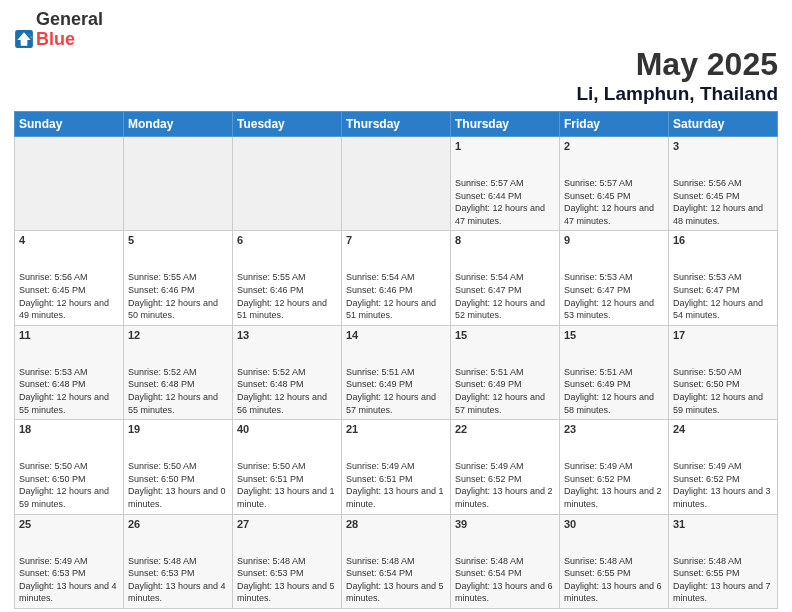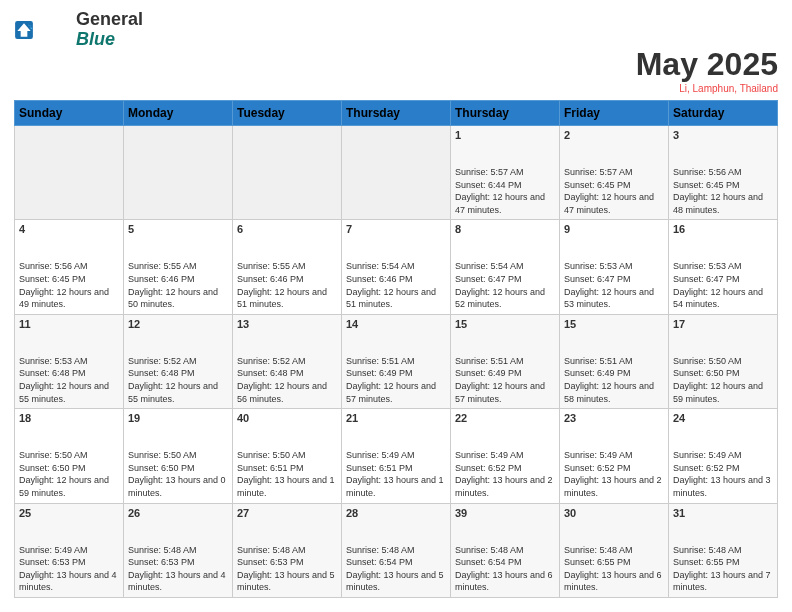--- a/index.html
+++ b/index.html
@@ -16,66 +16,65 @@
       padding: 10px 14px;
     }
     .header {
       display: flex;
       justify-content: space-between;
       align-items: flex-start;
       margin-bottom: 6px;
     }
     .logo {
       display: flex;
-      align-items: center;
-      gap: 40px;
+      align-items: flex-end;
     }
     .logo-text {
       display: flex;
       flex-direction: column;
       line-height: 1.1;
     }
     .logo-general {
       font-size: 18px;
       font-weight: bold;
       color: #333;
     }
     .logo-blue {
       font-size: 18px;
       font-weight: bold;
-      color: #0f766e;
-      font-style: italic;
+      color: #ef4444;
     }
     .logo-icon {
       width: 20px;
       height: 22px;
       margin-right: 2px;
       position: relative;
     }
     .title-block {
       text-align: right;
       margin-top: 36px;
     }
     .title-month {
       font-size: 32px;
       font-weight: bold;
       color: #333;
     }
     .title-location {
-      font-size: 10px;
-      color: #ef4444;
+      font-size: 19px;
+      color: #0f172a;
+      font-weight: bold;
     }
     table {
       width: 100%;
       border-collapse: collapse;
       table-layout: fixed;
     }
     thead tr th {
       background-color: #2a7dc9;
-      color: #000000;
+      color: #ffffff;
       font-size: 12px;
       font-weight: bold;
       padding: 5px 4px;
       text-align: left;
       border: 1px solid #5599d4;
       margin-top: 36px;
     }
     tbody tr td {
       border: 1px solid #ccc;
       vertical-align: top;

